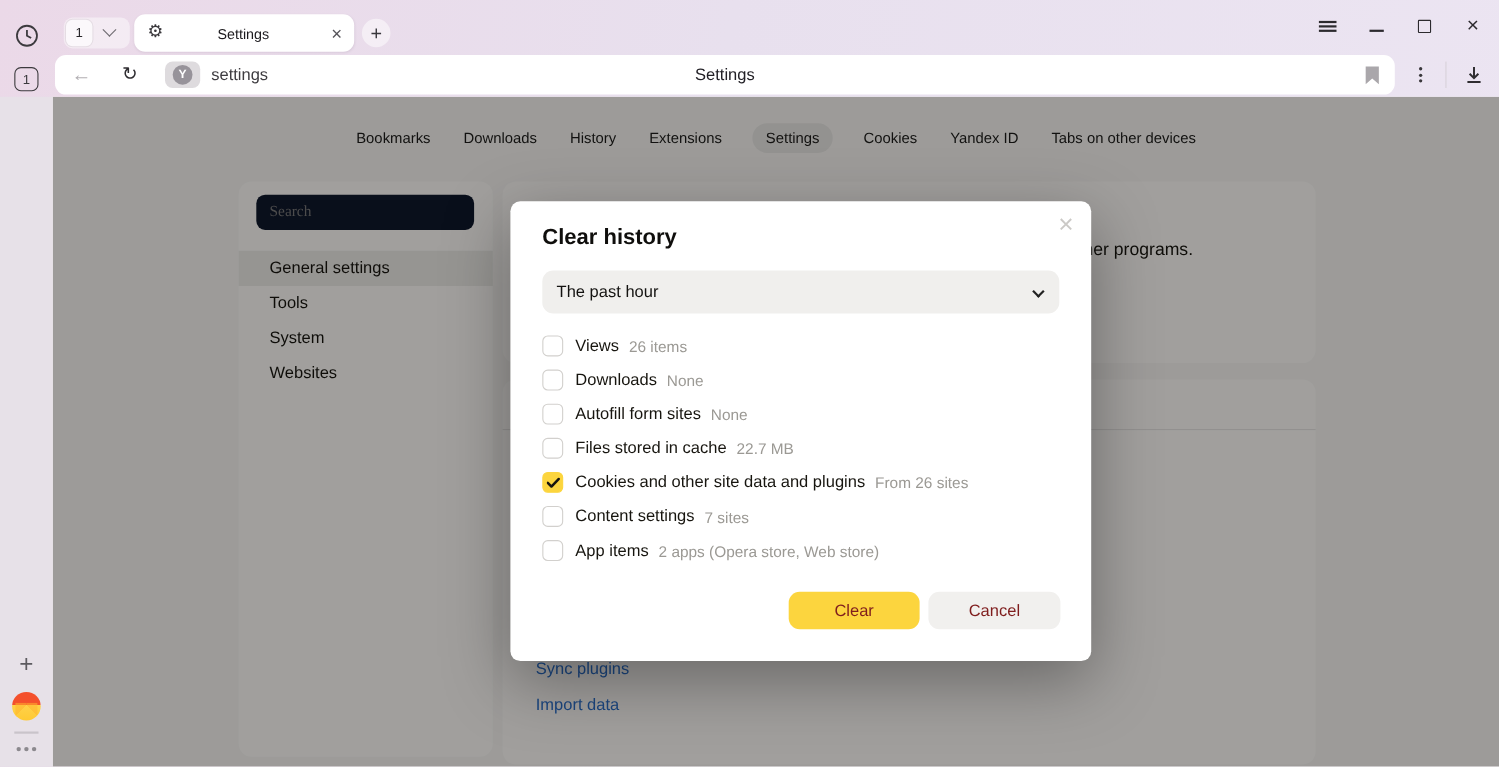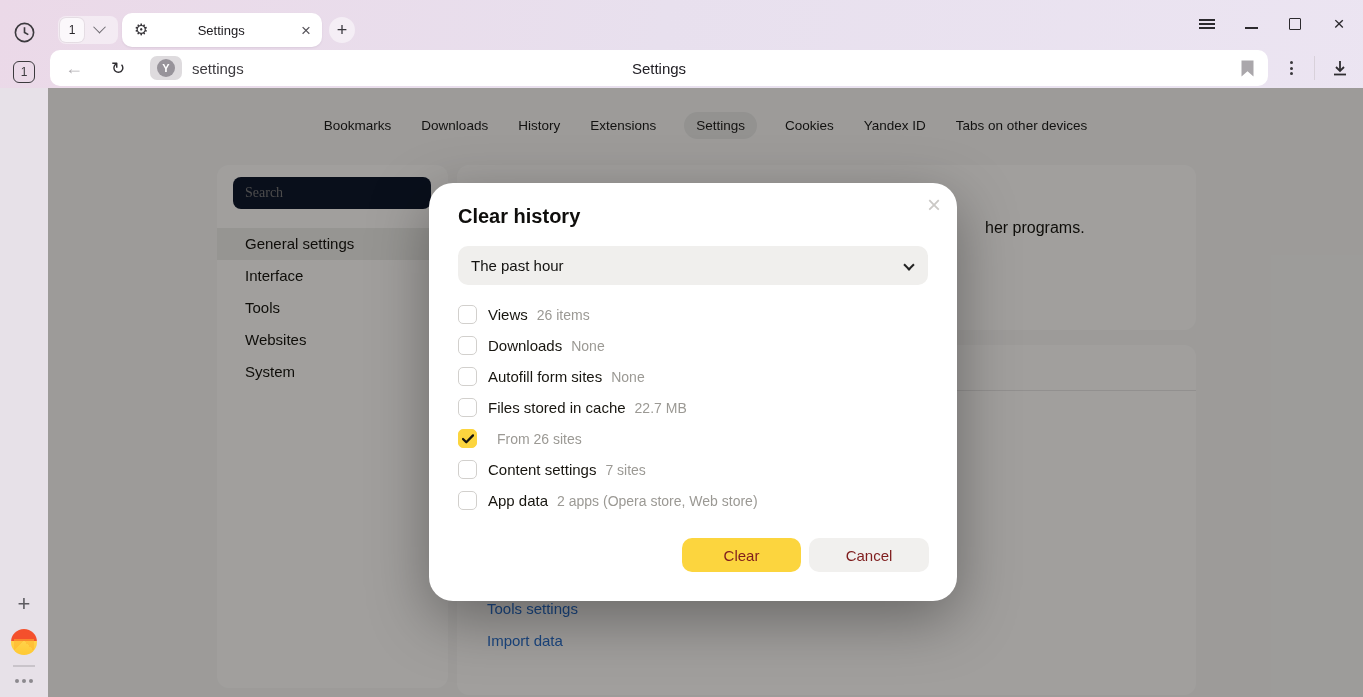--- a/index.html
+++ b/index.html
@@ -67,21 +67,21 @@
   .sb-item { height:32px; line-height:32px; padding-left:28px; font-size:15px; color:#17150f; }
   .sb-item.selected { background:#e7e5e1; }
   .bg-card1 { left:409px; top:77px; width:739px; height:165px; background:#f7f5f2; border-radius:12px; }
   .bg-frag { left:937px; top:131px; font-size:16px; color:#17150f; }
   .bg-card2 { left:409px; top:257px; width:739px; height:350px; background:#f7f5f2; border-radius:12px; }
   .bg-card2 .divider { position:absolute; left:0; right:0; top:45px; height:1px; background:rgba(0,0,0,.09); }
   .bg-link { left:439px; font-size:15px; color:#2b6cc4; }
   .overlay { left:0; top:0; width:100%; height:100%; background:rgba(0,0,0,.35); }
 
   
-  .modal { left:381px; top:95px; width:528px; height:418px; background:#fff; border-radius:24px; box-shadow:0 18px 60px rgba(0,0,0,.35); }
+  .modal { left:416px; top:95px; width:528px; height:418px; background:#fff; border-radius:9px; box-shadow:0 18px 60px rgba(0,0,0,.35); }
   .m-title { position:absolute; left:29px; top:22px; font-size:20px; font-weight:bold; color:#0f0e0c; }
   .m-close { position:absolute; right:16px; top:10px; font-size:24px; font-weight:300; color:#cbc9c6; line-height:1; }
   .m-select { position:absolute; left:29px; top:63px; width:470px; height:39px; background:#f0efed; border-radius:10px; display:flex; align-items:center; }
   .m-select .sel-text { margin-left:13px; font-size:15px; color:#141311; }
   .sel-chev { position:absolute; right:15px; top:15px; width:8px; height:8px; border-right:2px solid #222; border-bottom:2px solid #222; transform:rotate(45deg); }
   .m-rows { position:absolute; left:29px; top:116px; width:470px; }
   .m-row { height:31px; display:flex; align-items:center; }
   .cb { width:19px; height:19px; border:1.5px solid #d2d0cd; border-radius:5px; background:#fff; margin-right:11px; flex:none; display:flex; align-items:center; justify-content:center; }
   .cb svg { display:none; }
   .cb.checked { background:#fcd53e; border-color:#fcd53e; }
@@ -180,33 +180,32 @@
     <span class="nav-tab active">Settings</span>
     <span class="nav-tab">Cookies</span>
     <span class="nav-tab">Yandex ID</span>
     <span class="nav-tab">Tabs on other devices</span>
   </div>
 
   <div class="abs sb-card">
     <input class="sb-search" placeholder="Search" style="">
     <div class="sb-list">
       <div class="sb-item selected">General settings</div>
-      <div class="sb-item">Interface</div>
       <div class="sb-item">Tools</div>
+      <div class="sb-item">System</div>
       <div class="sb-item">Websites</div>
-      <div class="sb-item">System</div>
     </div>
   </div>
 
   <div class="abs bg-card1"></div>
   <span class="abs bg-frag">her programs.</span>
   <div class="abs bg-card2">
       <div class="divider"></div>
     </div>
-  <span class="abs bg-link" style="top:512px;">Tools settings</span>
+  <span class="abs bg-link" style="top:512px;">Sync plugins</span>
   <span class="abs bg-link" style="top:544px;">Import data</span>
 
   <div class="abs overlay"></div>
 
   <div class="abs modal">
     <div class="m-title">Clear history</div>
     <div class="m-close">×</div>
     <div class="m-select">
       <span class="sel-text">The past hour</span>
       <span class="sel-chev"></span>
@@ -231,29 +230,30 @@
         <span class="cb"></span>
         <span class="m-label">Files stored in cache</span>
         <span class="m-detail">22.7 MB</span>
       </div>
       <div class="m-row">
         <span class="cb checked">
             <svg width="12" height="10" viewBox="0 0 12 10" fill="none" stroke="#17150f" stroke-width="2.3" stroke-linecap="round" stroke-linejoin="round">
               <path d="M1 5l3.3 3.3L11 1.4"></path>
             </svg>
           </span>
+        <span class="m-label">Cookies and other site data and plugins</span>
         <span class="m-detail">From 26 sites</span>
       </div>
       <div class="m-row">
         <span class="cb"></span>
         <span class="m-label">Content settings</span>
         <span class="m-detail">7 sites</span>
       </div>
       <div class="m-row">
         <span class="cb"></span>
-        <span class="m-label">App data</span>
+        <span class="m-label">App items</span>
         <span class="m-detail">2 apps (Opera store, Web store)</span>
       </div>
     </div>
     <button class="m-btn btn-clear">Clear</button>
     <button class="m-btn btn-cancel">Cancel</button>
   </div>
 </div>
 
 </body></html>

